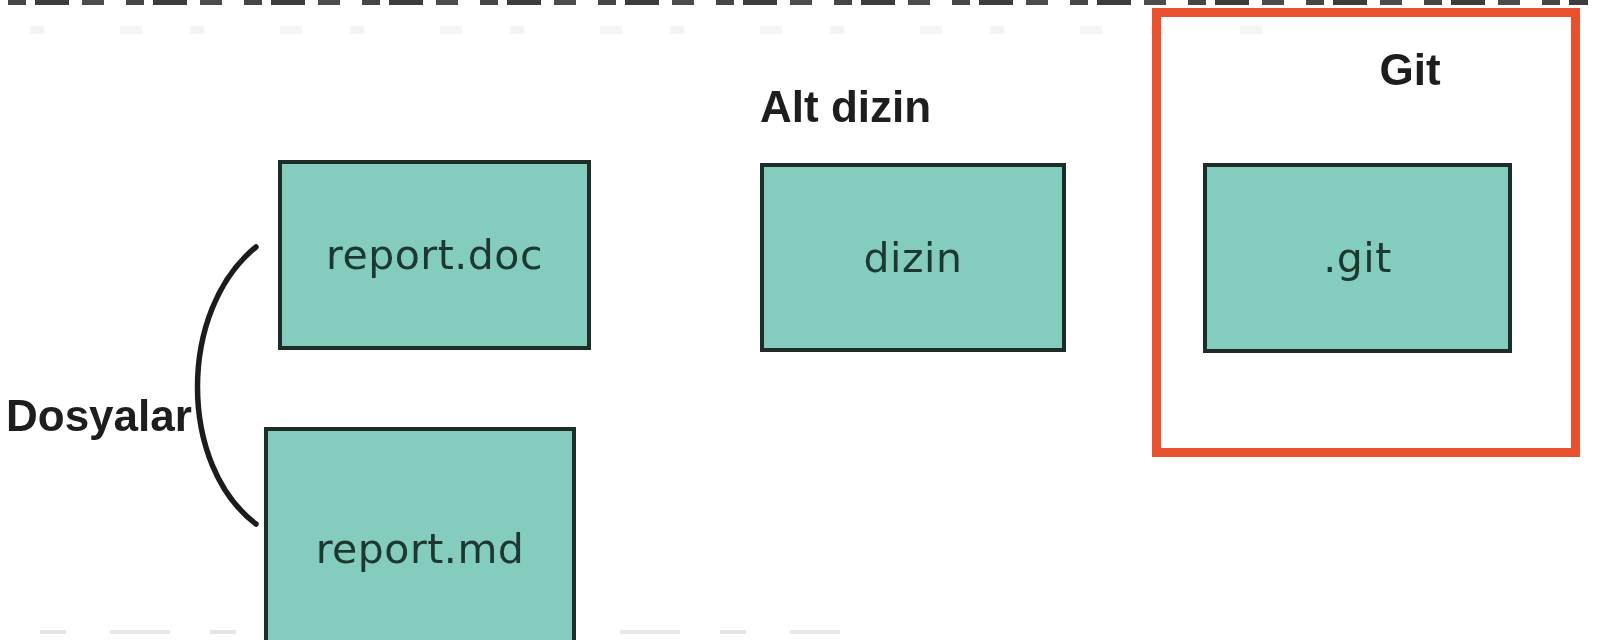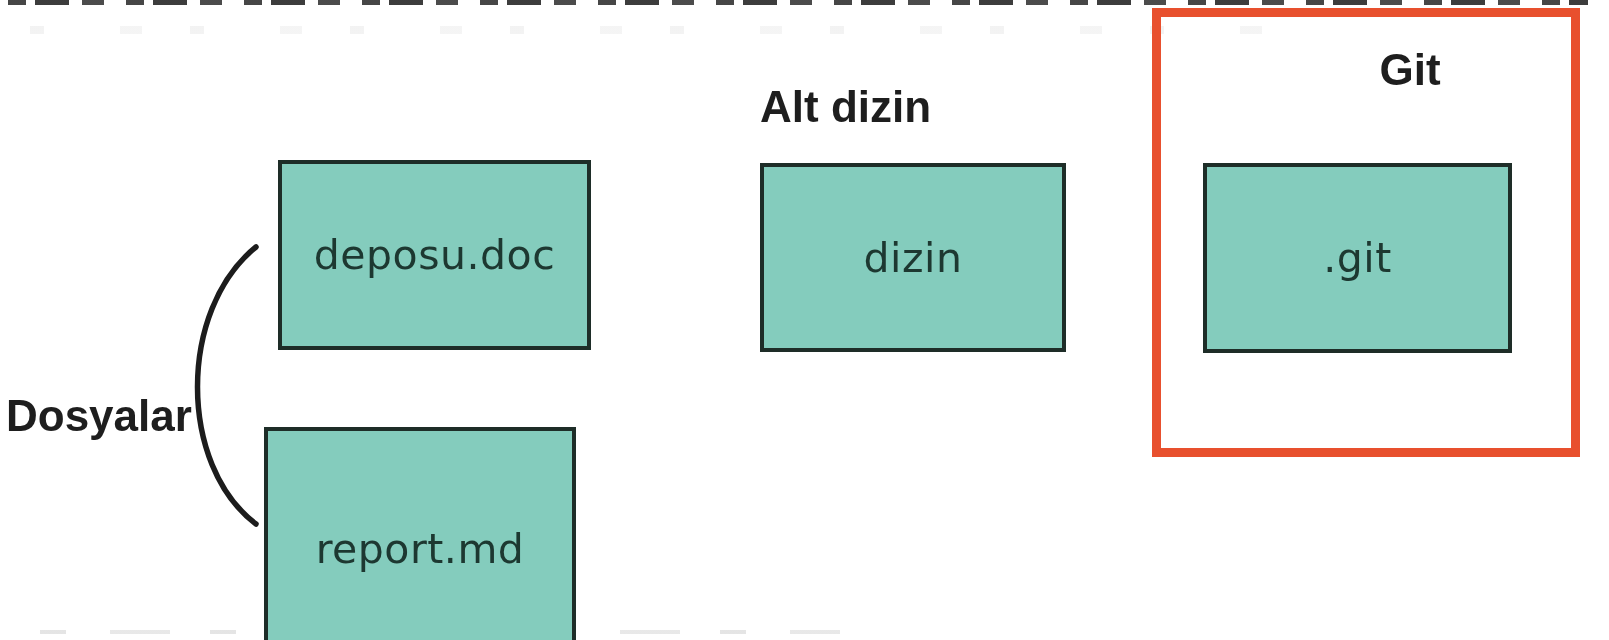--- a/index.html
+++ b/index.html
@@ -122,21 +122,21 @@
   <div class="artifact-top-faint"></div>
   <div class="artifact-bottom"></div>
 
   <div class="heading heading-files">Dosyalar</div>
 
   <svg class="brace-svg" viewBox="160 230 120 310" aria-hidden="true">
     <path d="M 256,247 C 178,310 178,465 256,524"></path>
   </svg>
 
   <div class="node box-funding">
-    <span class="node-label">deposu.doc</span>
+    <span class="node-label">report.doc</span>
   </div>
 
   <div class="node box-report">
     <span class="node-label">report.md</span>
   </div>
 
   <div class="heading heading-subdir">Alt dizin</div>
 
   <div class="node box-data">
     <span class="node-label">dizin</span>

